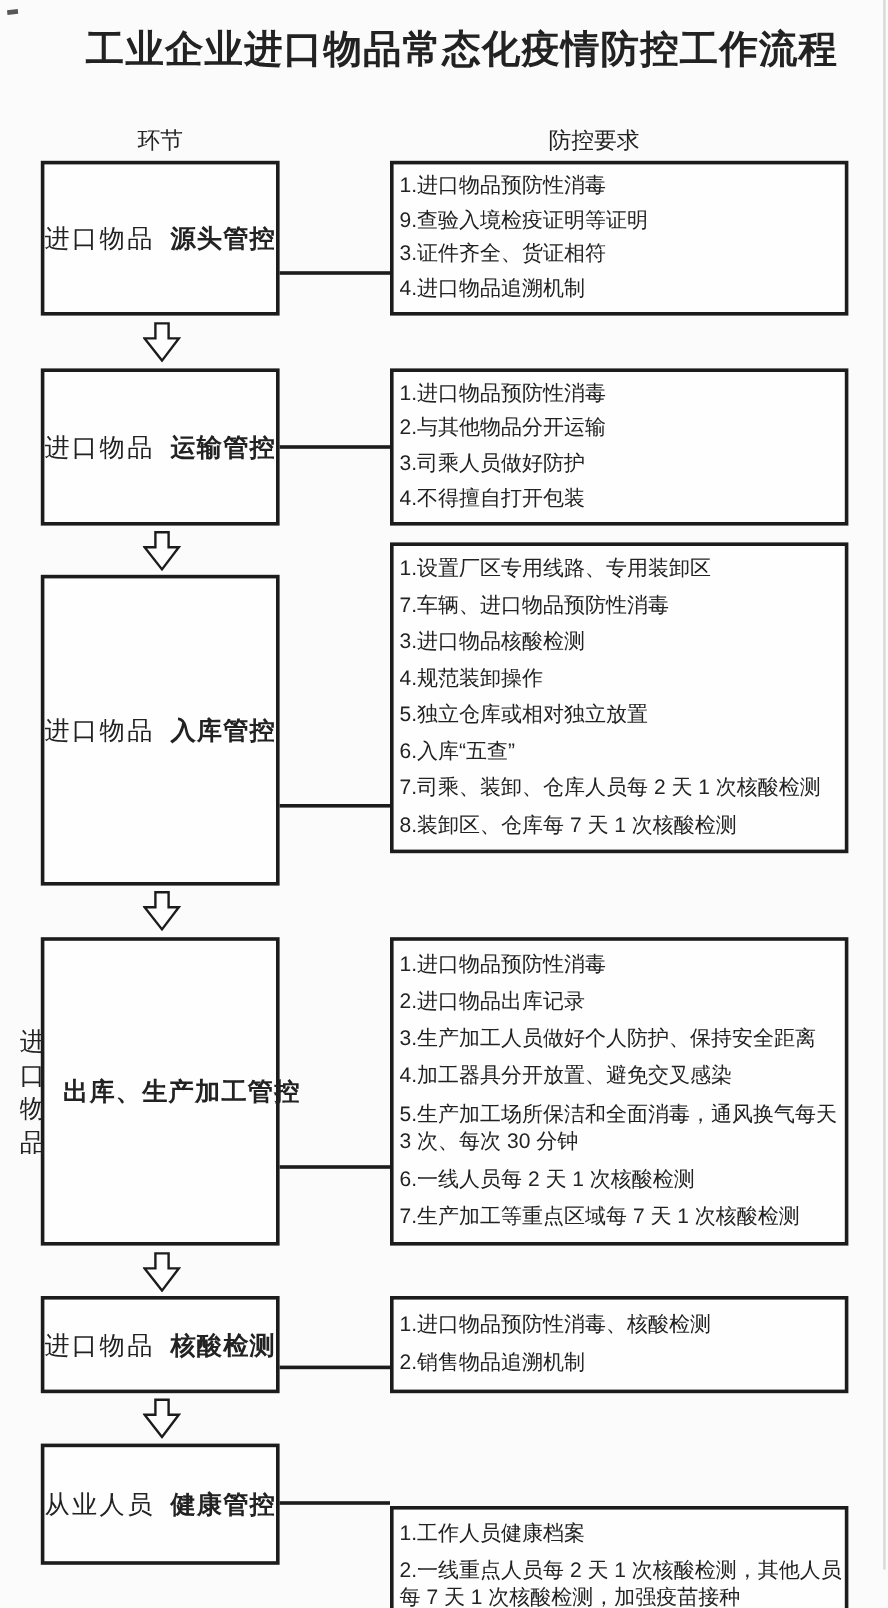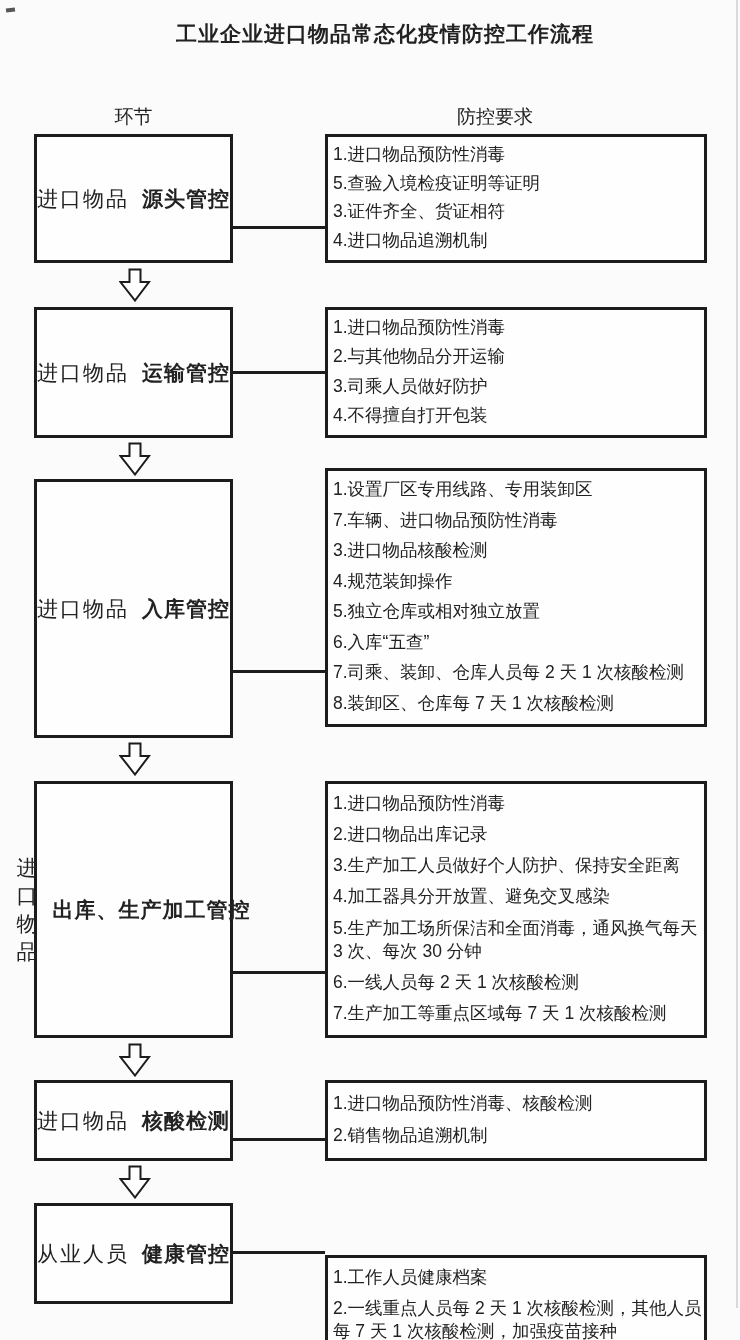--- a/index.html
+++ b/index.html
@@ -5,21 +5,21 @@
   html, body { margin:0; padding:0; background:#ffffff; }
   .page {
     position:relative; width:740px; height:1340px;
     background:var(--background, #fbfbfb);
     color:var(--text, #222);
     font-family:"Liberation Sans","DejaVu Sans",sans-serif;
     overflow:hidden;
   }
   .title {
     position:absolute; top:20px; left:30px; width:710px; margin:0;
-    text-align:center; font-size:21px; font-weight:bold; letter-spacing:1px;
+    text-align:center; font-size:32px; font-weight:bold; letter-spacing:1px;
   }
   .col-header {
     position:absolute; top:104px; font-size:19px; font-weight:500; text-align:center;
   }
   .col-header.left  { left:34px;  width:199px; }
   .col-header.right { left:325px; width:340px; }
   .stage-box {
     position:absolute; left:34px; width:199px; box-sizing:border-box;
     border:3px solid var(--border, #1c1c1c); background:var(--box_fill, #fefefe);
     display:flex; align-items:center; justify-content:center;
@@ -62,21 +62,21 @@
   <div class="col-header right">防控要求</div>
   <div class="col-header left">环节</div>
 
   <div class="stage-box" style="top:134px;height:129px">
     <div class="stage-l1">进口物品</div>
     <div class="stage-l2">源头管控</div>
   </div>
   <div class="connector" style="top:226px"></div>
   <div class="req-box" style="top:134px;height:129px">
     <div class="req-item">1.进口物品预防性消毒</div>
-    <div class="req-item">5.查验入境检疫证明等证明</div>
+    <div class="req-item">9.查验入境检疫证明等证明</div>
     <div class="req-item">3.证件齐全、货证相符</div>
     <div class="req-item">4.进口物品追溯机制</div>
   </div>
   <svg class="arrow" style="top:268px" viewBox="0 0 32 34">
       <path d="M10.5 1.5 h11 v12.5 h8.5 L16 32.5 L1.5 14 h9 Z"></path>
     </svg>
 
   <div class="stage-box" style="top:307px;height:131px">
     <div class="stage-l1">进口物品</div>
     <div class="stage-l2">运输管控</div>
@@ -90,21 +90,21 @@
   </div>
   <svg class="arrow" style="top:442px" viewBox="0 0 32 34">
       <path d="M10.5 1.5 h11 v12.5 h8.5 L16 32.5 L1.5 14 h9 Z"></path>
     </svg>
 
   <div class="stage-box" style="top:479px;height:259px">
     <div class="stage-l1">进口物品</div>
     <div class="stage-l2">入库管控</div>
   </div>
   <div class="connector" style="top:670px"></div>
-  <div class="req-box" style="top:468px;height:259px">
+  <div class="req-box" style="top:452px;height:259px">
     <div class="req-item">1.设置厂区专用线路、专用装卸区</div>
     <div class="req-item">7.车辆、进口物品预防性消毒</div>
     <div class="req-item">3.进口物品核酸检测</div>
     <div class="req-item">4.规范装卸操作</div>
     <div class="req-item">5.独立仓库或相对独立放置</div>
     <div class="req-item">6.入库“五查”</div>
     <div class="req-item">7.司乘、装卸、仓库人员每 2 天 1 次核酸检测</div>
     <div class="req-item">8.装卸区、仓库每 7 天 1 次核酸检测</div>
   </div>
   <svg class="arrow" style="top:742px" viewBox="0 0 32 34">

